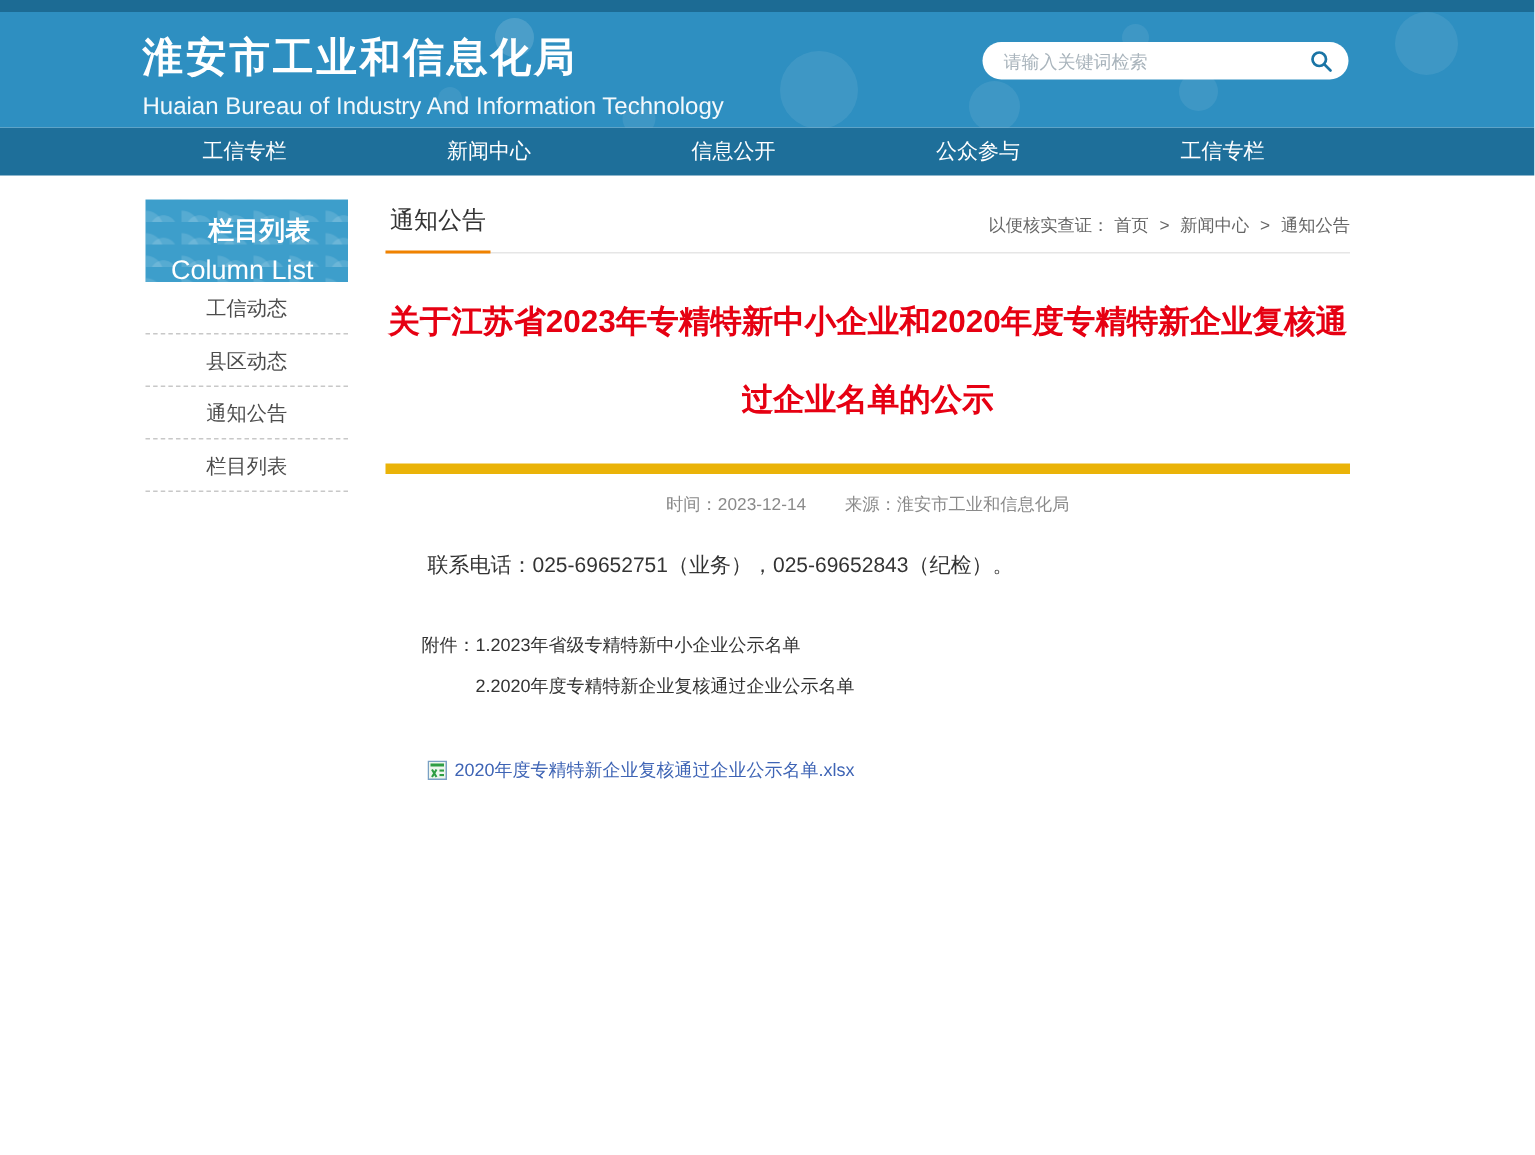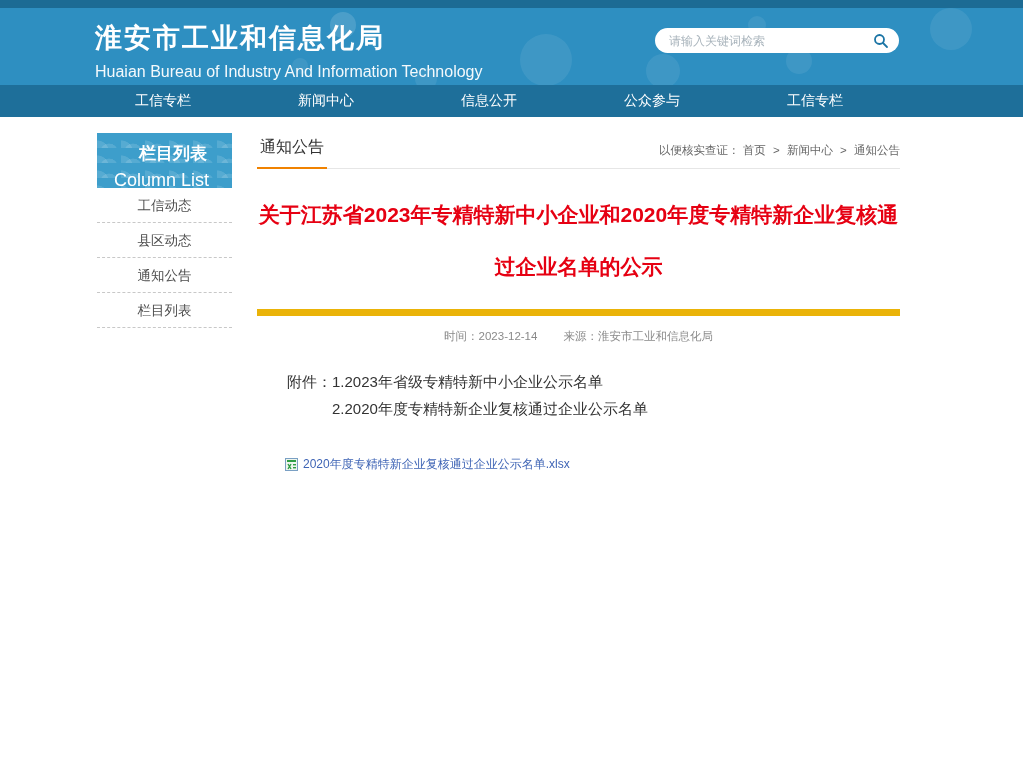--- a/index.html
+++ b/index.html
@@ -70,21 +70,21 @@
     color:#e60012; font-size:21px; font-weight:bold; text-align:center;
     line-height:52px; margin:20px 0 0 0;
   }
   .meta-wrap {
     border-top:7px solid #eab308; margin-top:16px; padding-top:13px;
     text-align:center; font-size:11.5px; color:#8a8a8a;
   }
   .meta-wrap .gap { display:inline-block; width:26px; }
   .body-text { margin-top:16px; font-size:14px; color:#333; line-height:33px; text-align:justify; }
   .body-text p { margin:0; text-indent:2em; }
-  .attach { margin-top:24px; font-size:15px; color:#333; line-height:27px; }
+  .attach { margin-top:24px; font-size:12px; color:#333; line-height:27px; }
   .attach .l1 { text-indent:2em; margin:0; }
   .attach .l2 { margin:0; padding-left:5em; }
   .files { margin-top:34px; }
   .file {
     display:flex; align-items:center; font-size:12px; color:#3e64b5;
     margin-bottom:17px; cursor:pointer; text-decoration:none;padding-left:28px;
   }
   .file .xicon { margin-right:5px; display:inline-flex; }
 </style>
 </head>
@@ -155,20 +155,21 @@
       </div>
     </div>
 
     <h1 class="article-title">关于江苏省2023年专精特新中小企业和2020年度专精特新企业复核通过企业名单的公示</h1>
 
     <div class="meta-wrap">
       <span>时间：</span><span>2023-12-14</span><span class="gap"></span><span>来源：</span><span>淮安市工业和信息化局</span>
     </div>
 
     <div class="body-text">
+      <p>联系电话：025-69652751（业务），025-69652843（纪检）。</p>
     </div>
 
     <div class="attach">
       <p class="l1">附件：1.2023年省级专精特新中小企业公示名单</p>
       <p class="l2">2.2020年度专精特新企业复核通过企业公示名单</p>
     </div>
 
     <div class="files">
       <a class="file">
         <span class="xicon">

